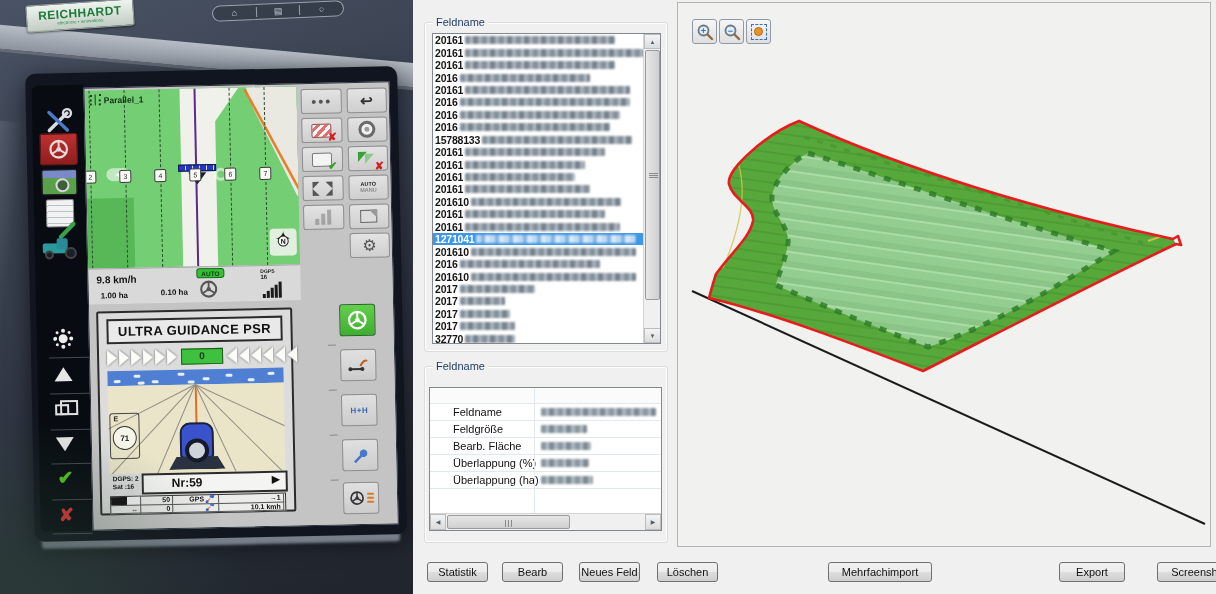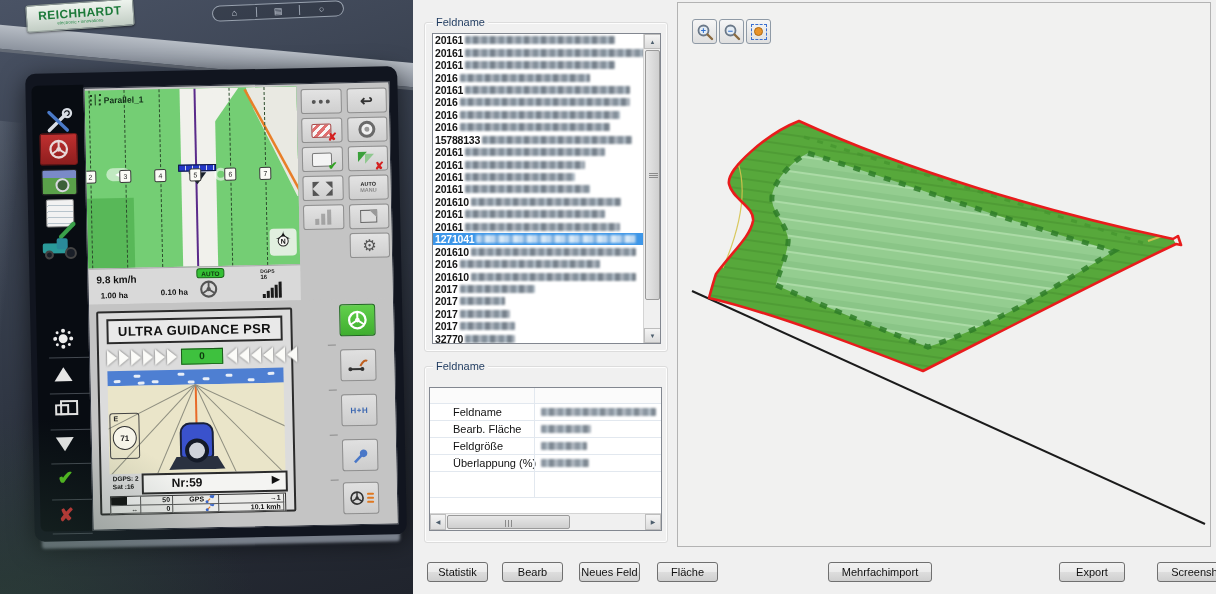--- a/index.html
+++ b/index.html
@@ -721,38 +721,45 @@
             <div class="st-val"></div>
           </div>
           <div class="st-row">
             <div class="st-label">Feldname</div>
             <div class="st-sep"></div>
             <div class="st-val">
               <span class="smudge" style="width: 115px;"></span>
             </div>
           </div>
           <div class="st-row">
+            <div class="st-label">Feldgröße</div>
+            <div class="st-sep"></div>
+            <div class="st-val">
+              <span class="smudge" style="width: 46px;"></span>
+            </div>
+          </div>
+          <div class="st-row">
             <div class="st-label">Bearb. Fläche</div>
             <div class="st-sep"></div>
             <div class="st-val">
               <span class="smudge" style="width: 50px;"></span>
-            </div>
-          </div>
-          <div class="st-row">
-            <div class="st-label">Feldgröße</div>
-            <div class="st-sep"></div>
-            <div class="st-val">
-              <span class="smudge" style="width: 46px;"></span>
             </div>
           </div>
           <div class="st-row">
             <div class="st-label">Überlappung (%)</div>
             <div class="st-sep"></div>
             <div class="st-val">
               <span class="smudge" style="width: 48px;"></span>
+            </div>
+          </div>
+          <div class="st-row">
+            <div class="st-label">Überlappung (ha)</div>
+            <div class="st-sep"></div>
+            <div class="st-val">
+              <span class="smudge" style="width: 52px;"></span>
             </div>
           </div>
           <div class="st-row" style="height: 26px;">
             <div class="st-label"></div>
             <div class="st-sep"></div>
             <div class="st-val"></div>
           </div>
         </div>
       <div class="hscroll">
         <div class="hs-btn" style="left:0;">◀</div>
@@ -822,19 +829,19 @@
               </span>
             </span>
           </div>
         </div>
     </div>
 
     <div id="action-buttons">
         <div class="btn" style="left: 14px; width: 61px;">Statistik</div>
         <div class="btn" style="left: 89px; width: 61px;">Bearb</div>
         <div class="btn" style="left: 166px; width: 61px;">Neues Feld</div>
-        <div class="btn" style="left: 244px; width: 61px;">Fläche</div>
+        <div class="btn" style="left: 244px; width: 61px;">Löschen</div>
         <div class="btn" style="left: 415px; width: 104px;">Mehrfachimport</div>
         <div class="btn" style="left: 646px; width: 66px;">Export</div>
         <div class="btn" style="left: 744px; width: 84px;">Screenshot</div>
       </div>
   </div>
 </div>
 
 </body></html>

